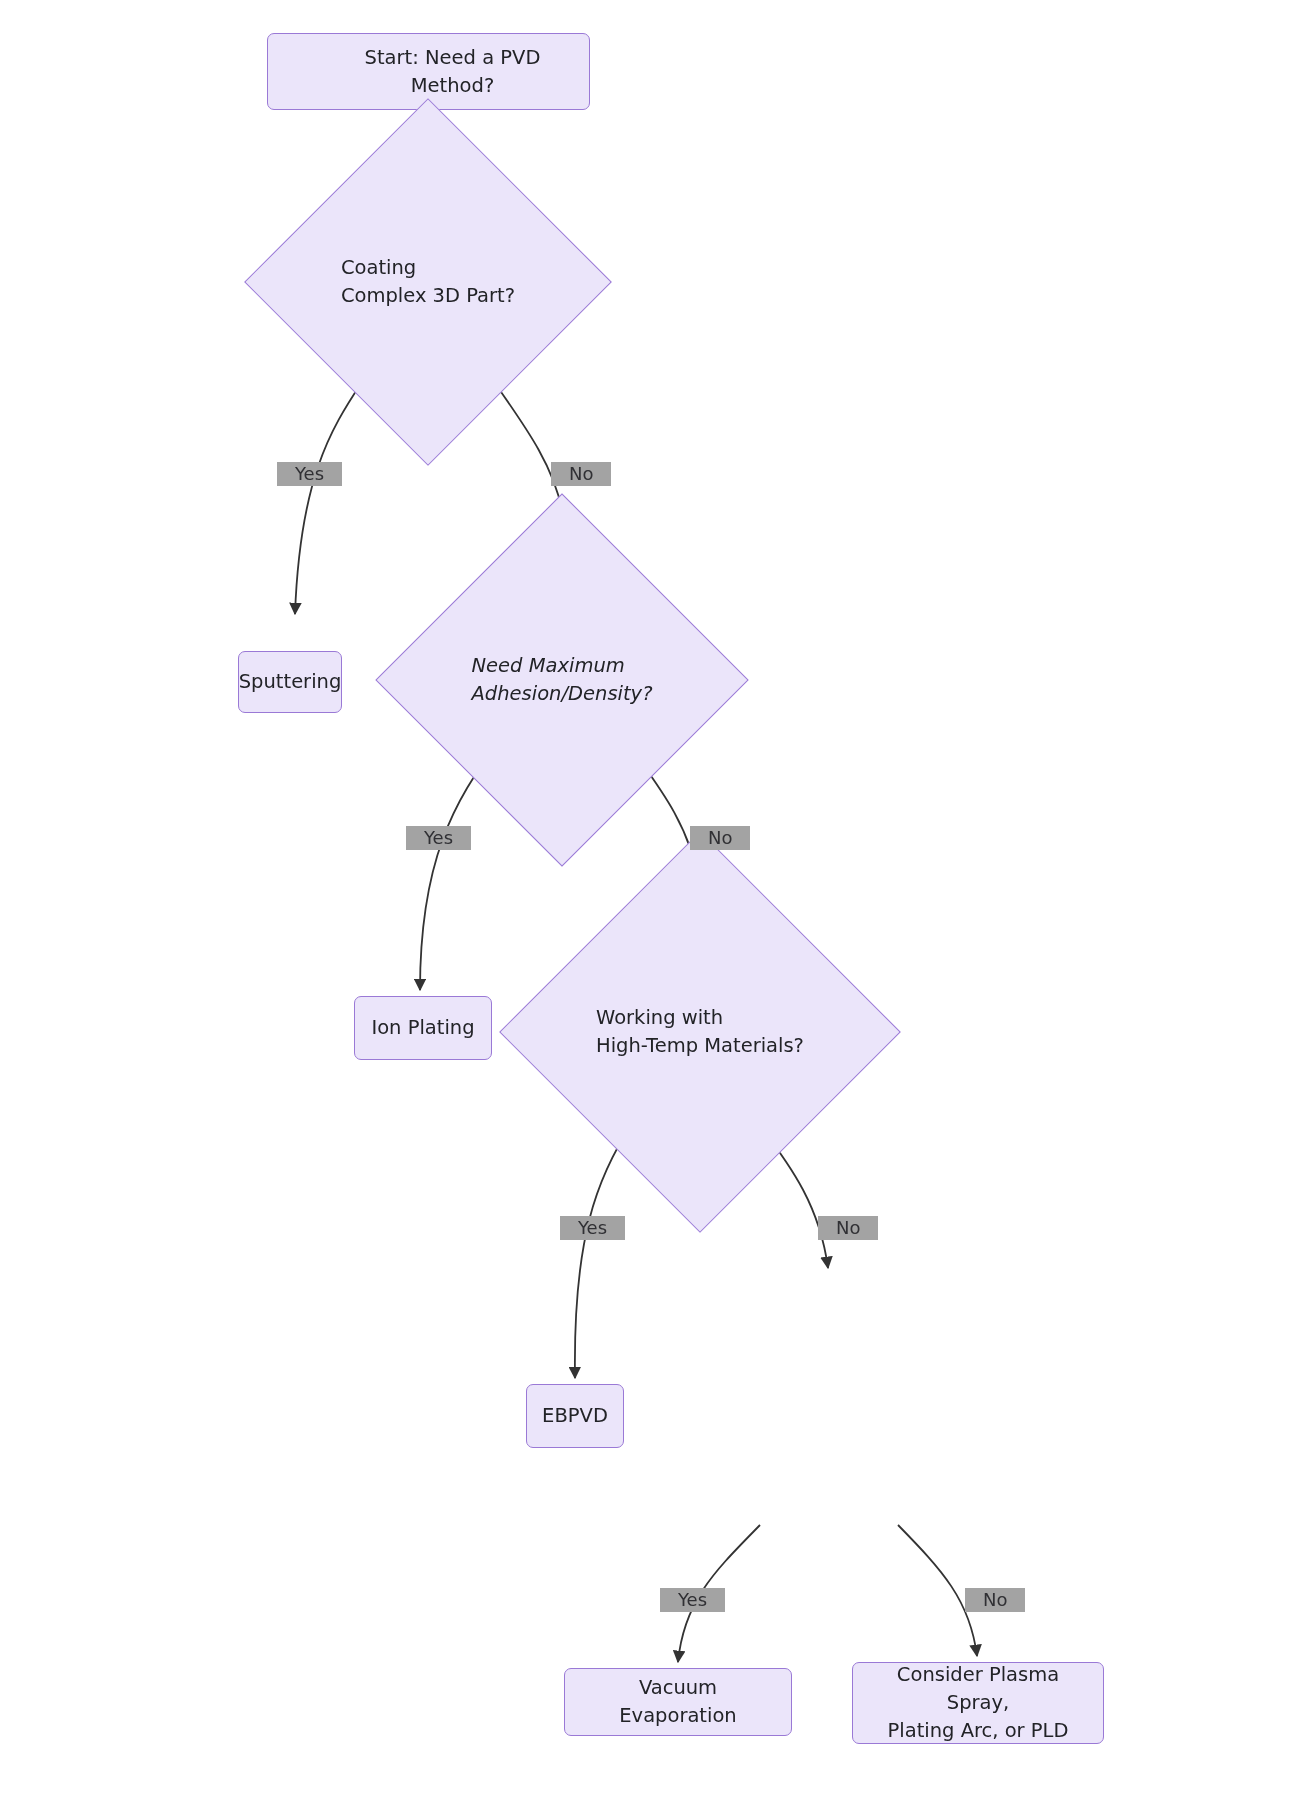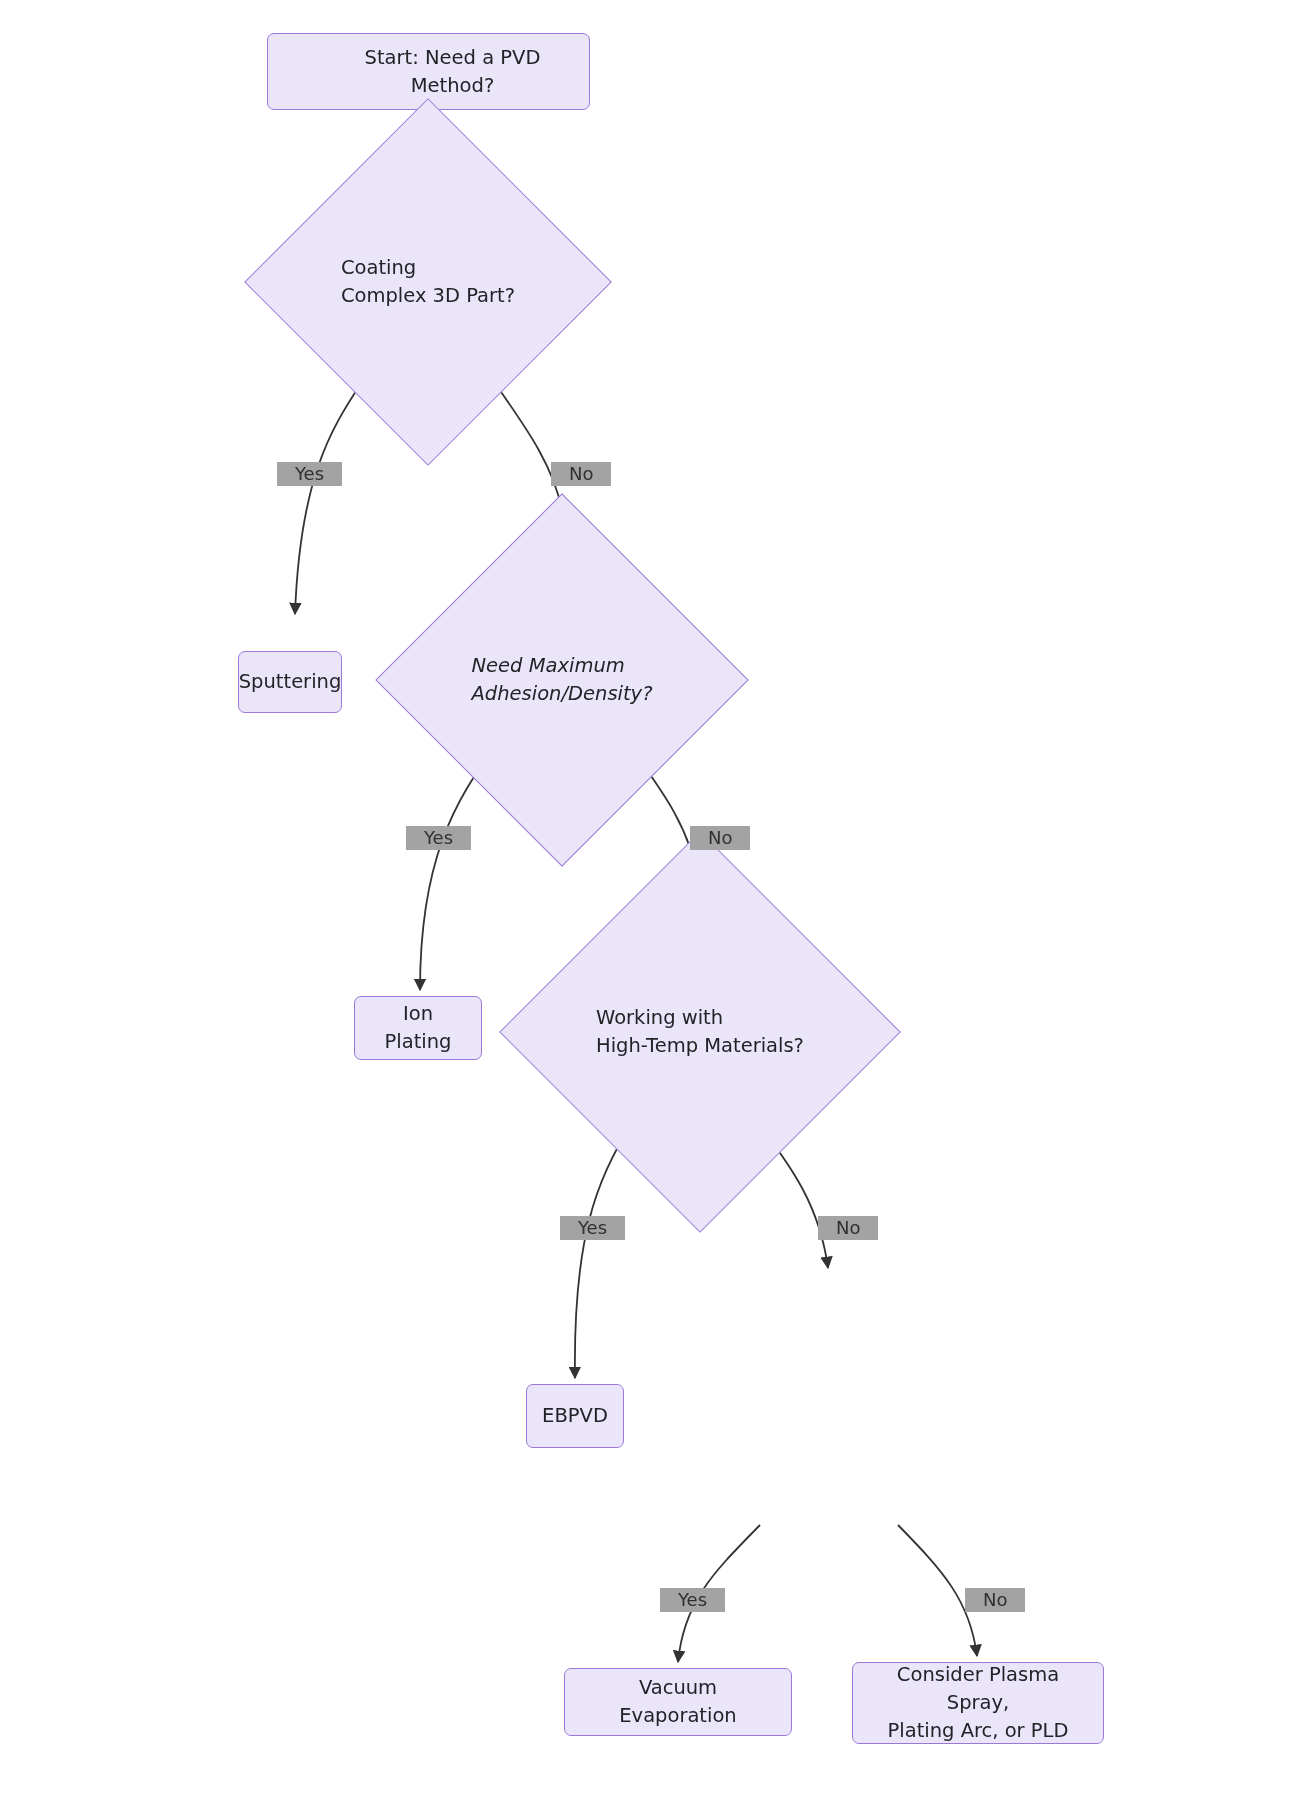--- a/index.html
+++ b/index.html
@@ -130,21 +130,21 @@
   <div class="node node-rect" style="left:238px; top:620px; width:104px; height:62px;margin-top:31px;">
     <span class="node-text">Sputtering</span>
   </div>
 
   <div class="diamond-wrap" style="left:430px; top:548px; width:264px; height:264px;font-style:italic;">
     <div class="diamond-shape"></div>
     <div class="diamond-label">Need Maximum
 Adhesion/Density?</div>
   </div>
 
-  <div class="node node-rect" style="left:354px; top:996px; width:128px; height:64px;">
+  <div class="node node-rect" style="left:354px; top:996px; width:138px; height:64px;">
     <span class="node-text">Ion Plating</span>
   </div>
 
   <div class="diamond-wrap" style="left:558px; top:890px; width:284px; height:284px;">
     <div class="diamond-shape"></div>
     <div class="diamond-label">Working with
 High-Temp Materials?</div>
   </div>
 
   <div class="node node-rect" style="left:526px; top:1384px; width:98px; height:64px;border-radius:7px;">

